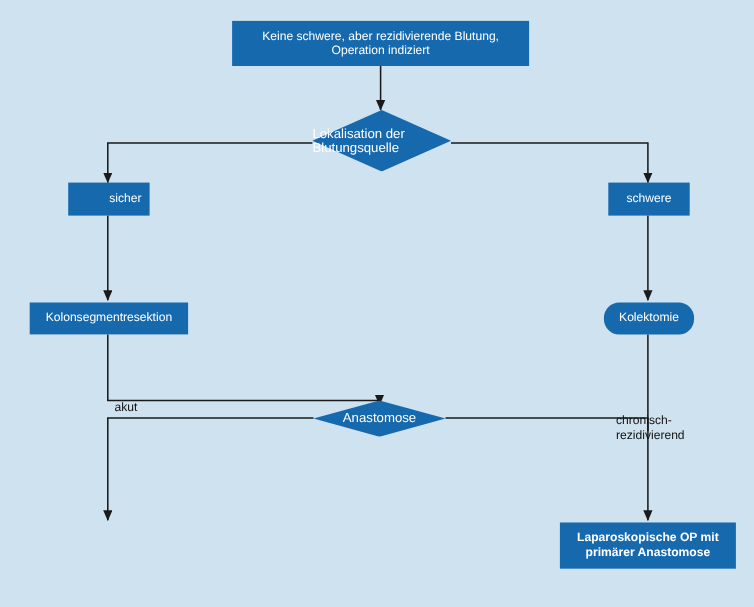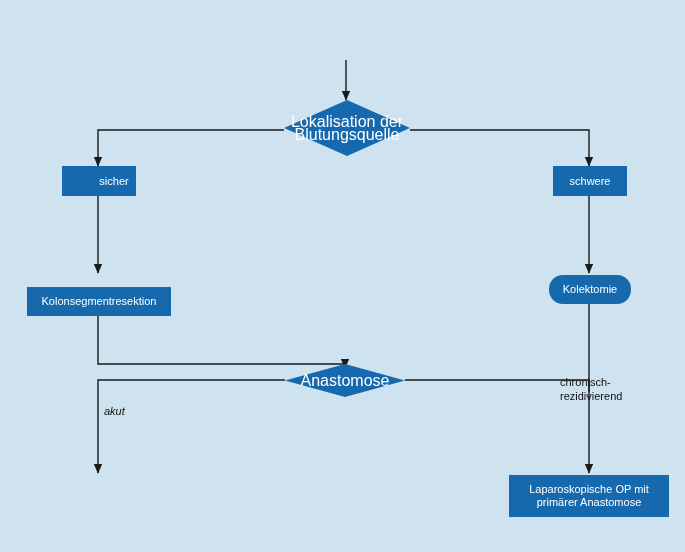--- a/index.html
+++ b/index.html
@@ -50,23 +50,23 @@
   }
   .diamond-label {
     position: absolute;
     left: 0;
     top: 0;
     width: 100%;
     height: 100%;
     display: flex;
     align-items: center;
     justify-content: center;
-    text-align: center;
+    text-align: left;
     color: #ffffff;
-    font-size: 16px;
+    font-size: 12px;
     line-height: 13px;
     pointer-events: none;
   }
   .edge-label {
     position: absolute;
     color: #111111;
     font-size: 11px;
     line-height: 14px;
     z-index: 3;
     white-space: pre-line;
@@ -98,54 +98,57 @@
       <path d="M98,304 L98,364 L345,364 L345,368" marker-end="url(#arrow)"></path>
 
       <path d="M589,304 L589,392"></path>
 
       <path d="M285,380 L98,380 L98,473" marker-end="url(#arrow)"></path>
 
       <path d="M405,380 L589,380 L589,473" marker-end="url(#arrow)"></path>
     </g>
   </svg>
 
+  <div class="node" style="left:211px; top:19px; width:270px; height:41px;">
+    <span>Keine schwere, aber rezidivierende Blutung, Operation indiziert</span>
+  </div>
 
   <div class="diamond-wrap" style="left:284px; top:100px; width:126px; height:56px;">
     <svg width="126" height="56" viewBox="0 0 126 56">
       <polygon points="63,0 126,28 63,56 0,28" fill="#1769ae"></polygon>
     </svg>
     <div class="diamond-label">Lokalisation der Blutungsquelle</div>
   </div>
 
   <div class="node" style="left:62px; top:166px; width:74px; height:30px;padding-left:36px;">
     <span>sicher</span>
   </div>
 
   <div class="node" style="left:553px; top:166px; width:74px; height:30px;">
     <span>schwere</span>
   </div>
 
-  <div class="node" style="left:27px; top:275px; width:144px; height:29px;margin-top:12px;">
+  <div class="node" style="left:27px; top:275px; width:144px; height:29px;">
     <span>Kolonsegmentresektion</span>
   </div>
 
   <div class="node" style="left:549px; top:275px; width:82px; height:29px;border-radius:14px;">
     <span>Kolektomie</span>
   </div>
 
   <div class="diamond-wrap" style="left:285px; top:364px; width:120px; height:33px;">
     <svg width="120" height="33" viewBox="0 0 120 33">
       <polygon points="60,0 120,16.5 60,33 0,16.5" fill="#1769ae"></polygon>
     </svg>
     <div class="diamond-label">Anastomose</div>
   </div>
 
-  <div class="edge-label" style="left:104px; top:404px;font-style:italic;">akut</div>
+  <div class="edge-label" style="left:104px; top:364px;">akut</div>
 
   <div class="edge-label" style="left:512px; top:375px; text-align:left;margin-left:48px;">chronisch-
 rezidivierend</div>
 
 
-  <div class="node" style="left:509px; top:475px; width:160px; height:42px; padding:4px 8px;">
+  <div class="node" style="left:509px; top:475px; width:160px; height:42px; padding:4px 8px;font-weight:bold;">
     <span>Laparoskopische OP mit primärer Anastomose</span>
   </div>
 
 </div>
 
 </body></html>

